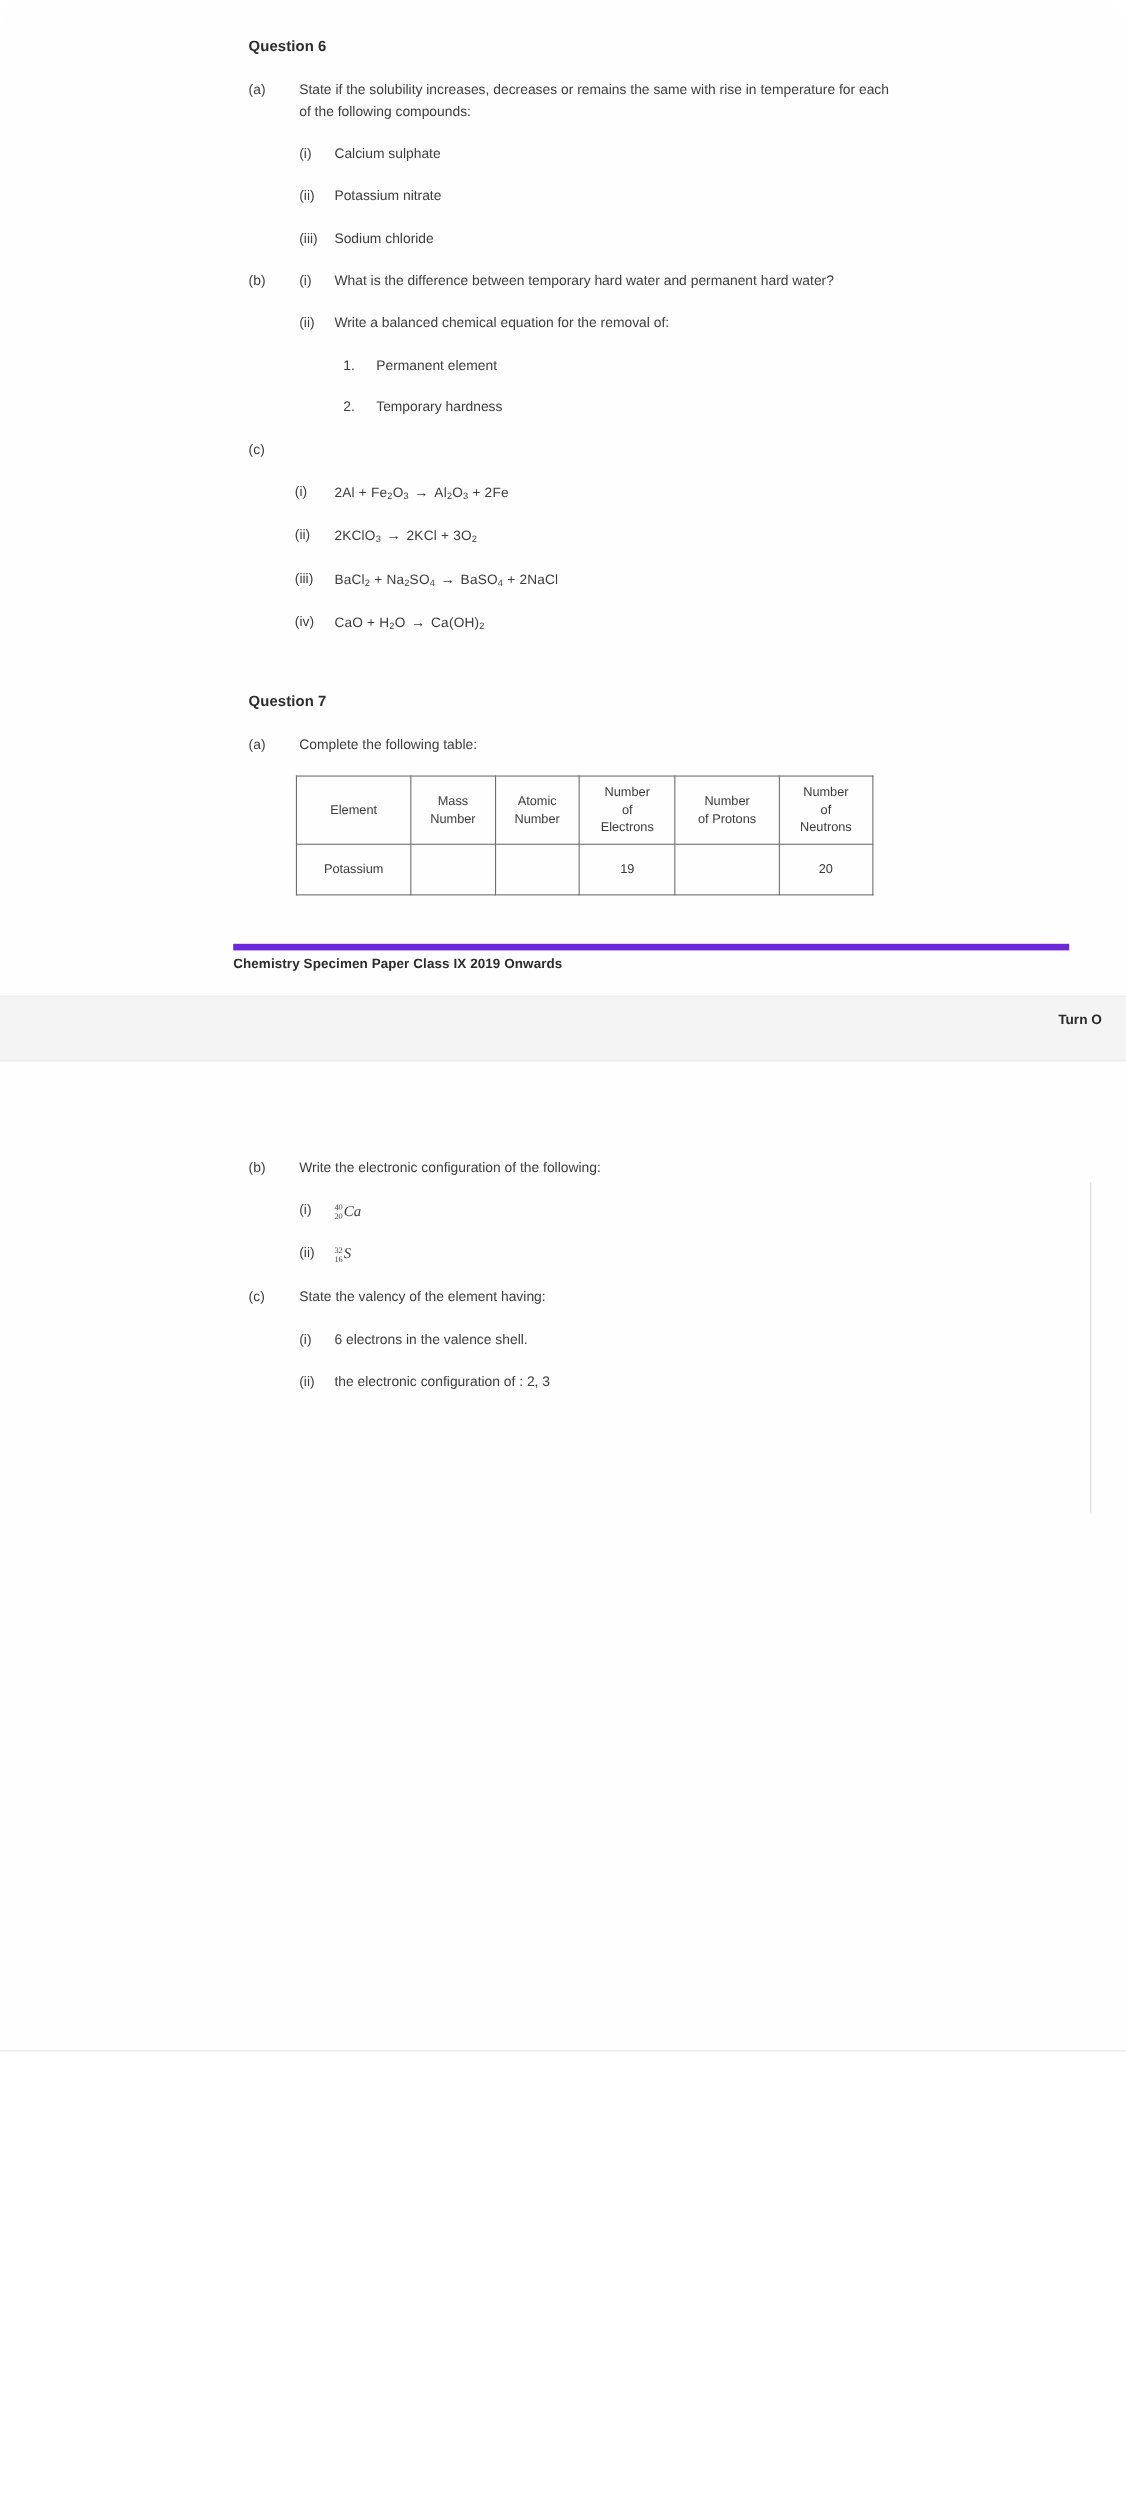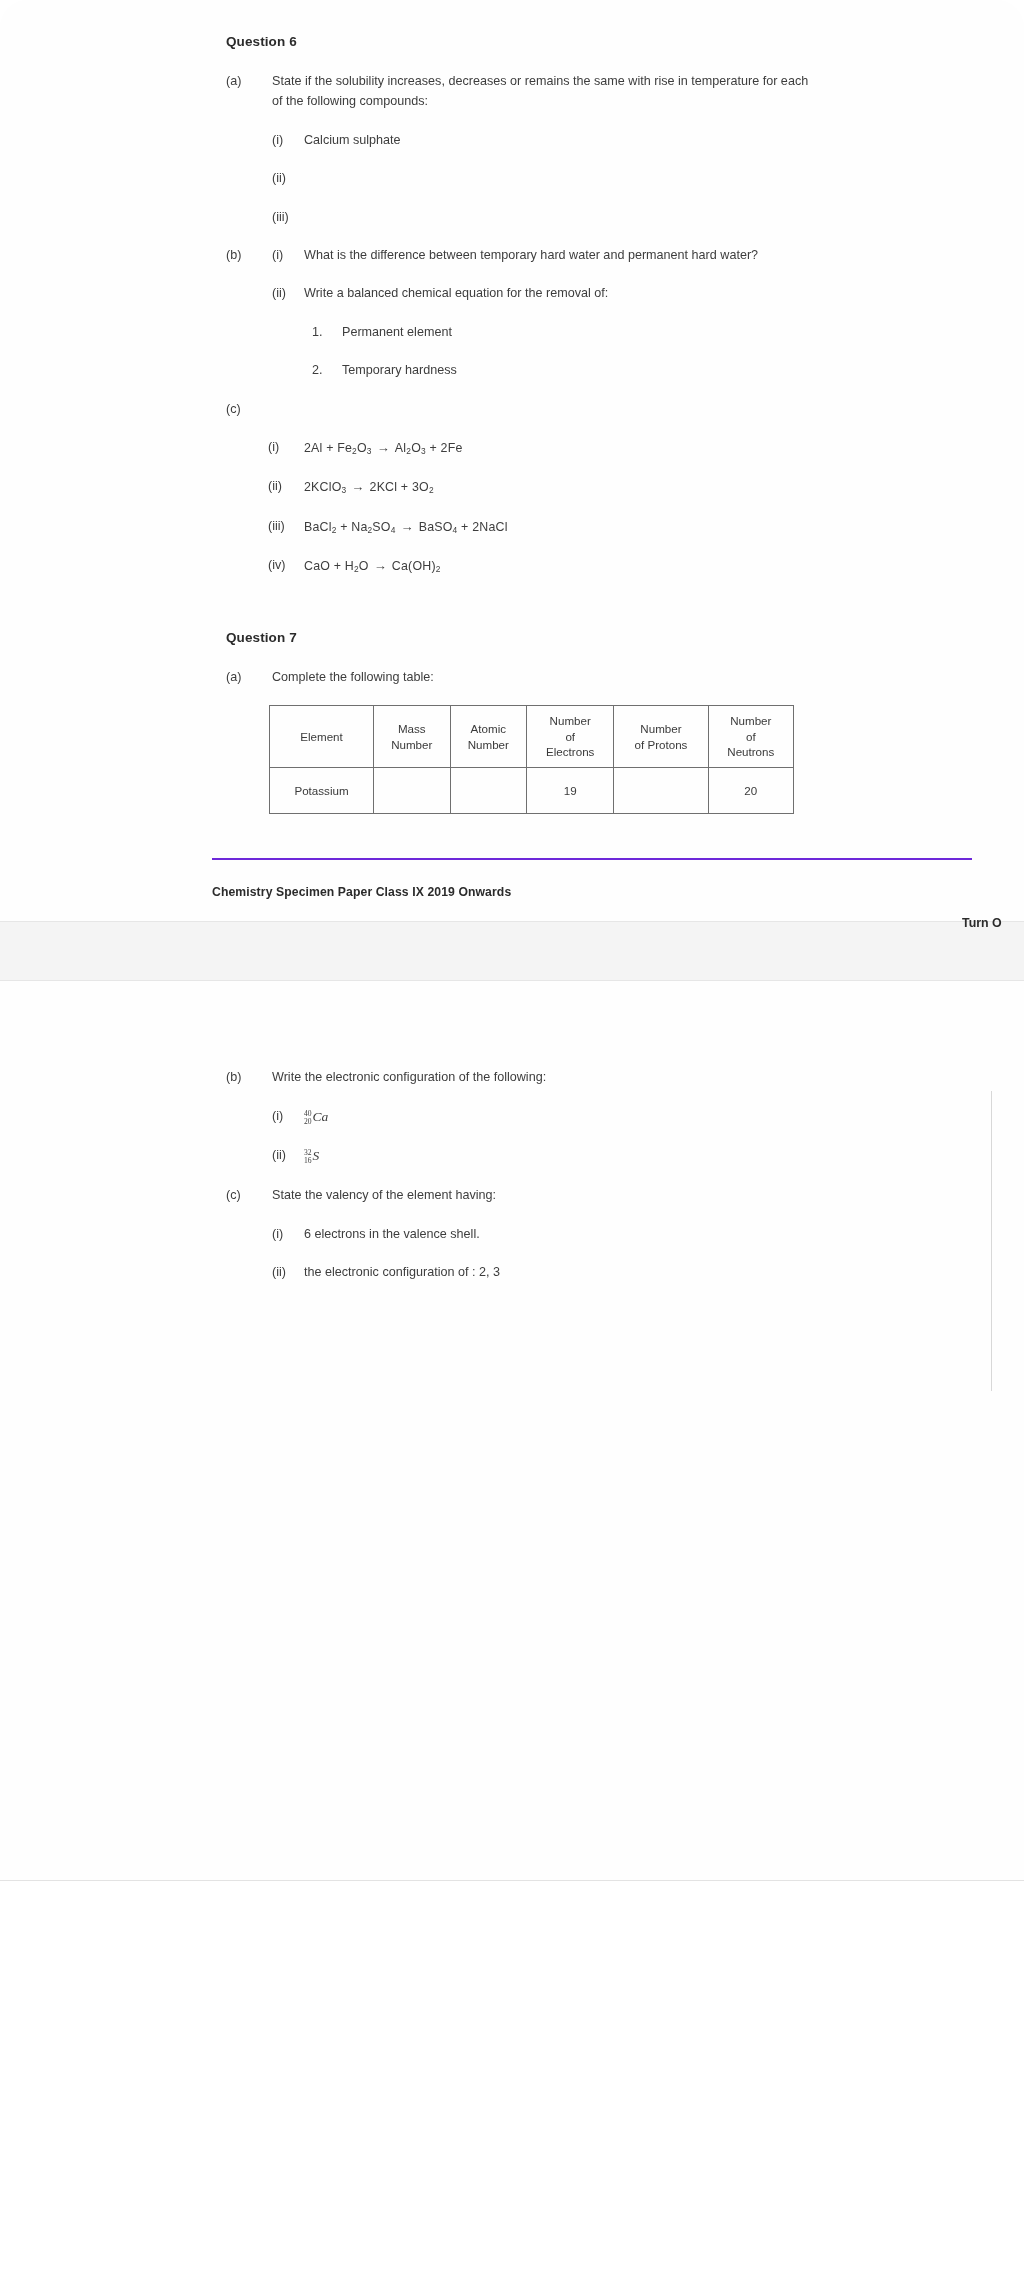--- a/index.html
+++ b/index.html
@@ -109,22 +109,22 @@
     line-height: 1.34;
   }
   table.data thead th { height: 62px; }
   table.data tbody td { height: 46px; }
   table.data td.el { width: 104px; }
 
   
   .footer {
     margin: 44px auto 0 auto;
     width: 760px;
-    border-top: 2px solid #6d28d9;
-    padding-top: 25px;
+    border-top: 6px solid #6d28d9;
+    padding-top: 5px;
     position: relative;
   }
   .footer-text {
     font-size: 12.2px;
     font-weight: bold;
     color: #2b2b2b;
     letter-spacing: .1px;
   }
   .turn {
     position: absolute;
@@ -187,23 +187,25 @@
         <span class="lbl">(a)</span>
         <span class="bdy">State if the solubility increases, decreases or remains the same with rise in temperature for each of the following compounds:</span>
       </div>
 
       <div class="row lv-roman">
         <span class="lbl">(i)</span>
         <span class="bdy">Calcium sulphate</span>
       </div>
       <div class="row lv-roman">
         <span class="lbl">(ii)</span>
+        <span class="bdy">Potassium nitrate</span>
       </div>
       <div class="row lv-roman">
         <span class="lbl">(iii)</span>
+        <span class="bdy">Sodium chloride</span>
       </div>
 
       <div class="row lv-a nested">
         <span class="lbl">(b)</span>
         <span class="sublbl">(i)</span>
         <span class="bdy">What is the difference between temporary hard water and permanent hard water?</span>
       </div>
 
       <div class="row lv-b-inner">
         <span class="lbl">(ii)</span>

